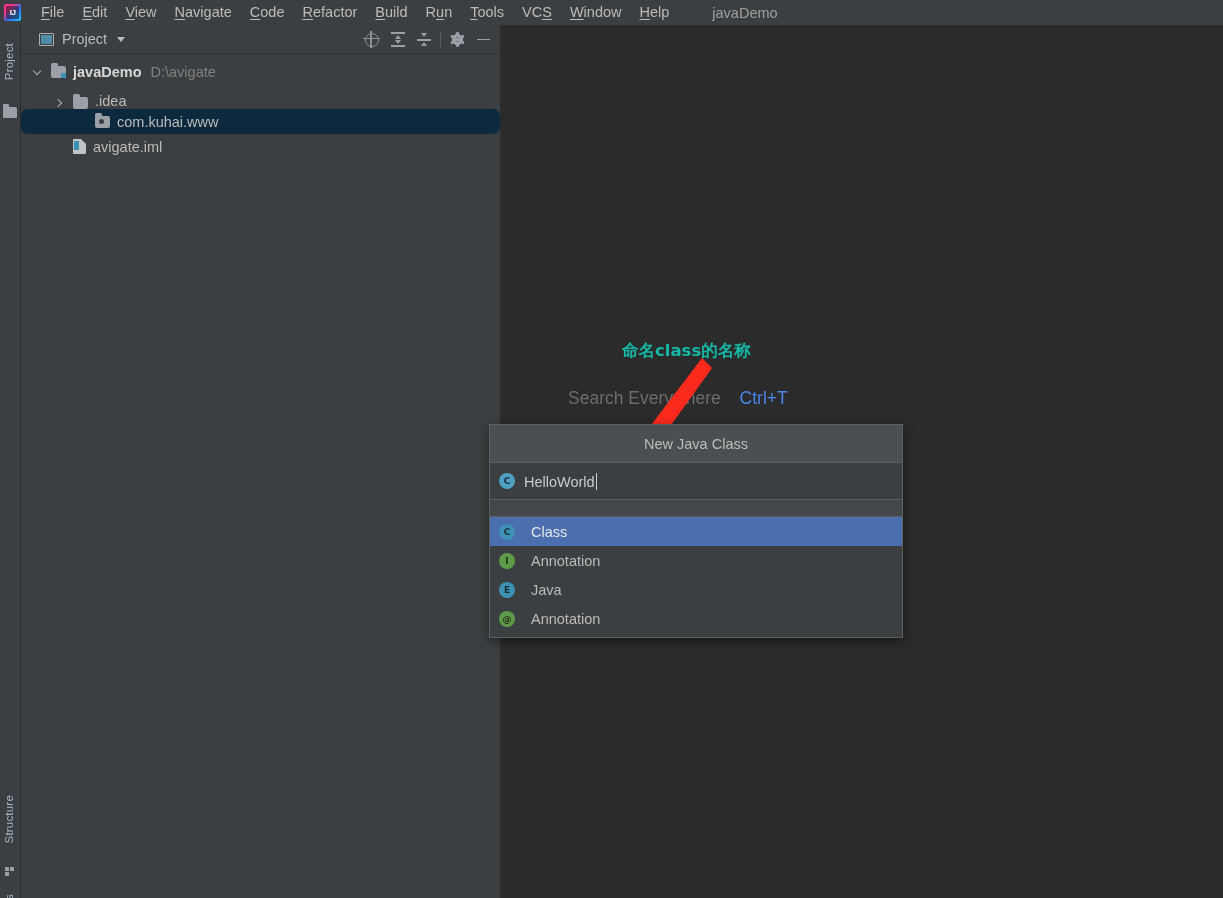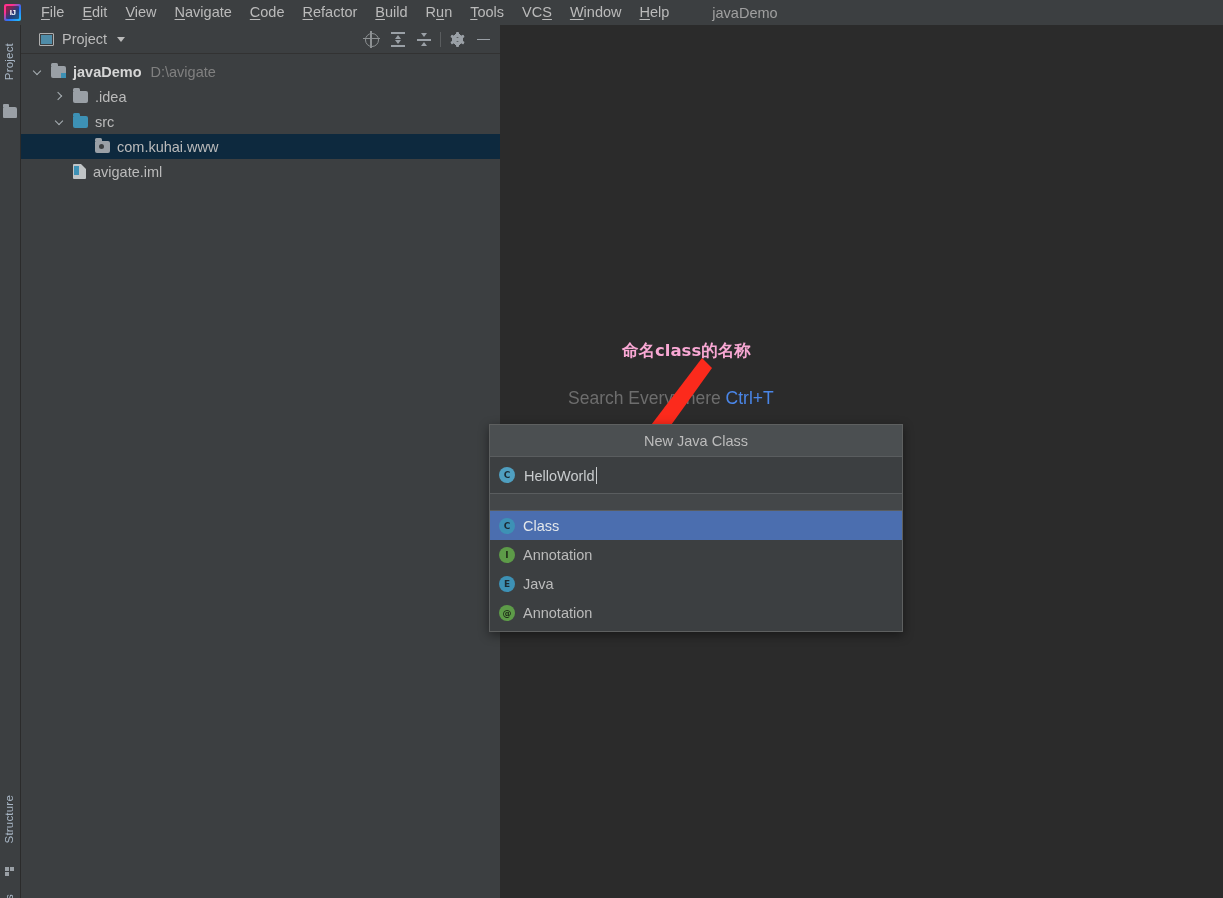--- a/index.html
+++ b/index.html
@@ -226,21 +226,21 @@
     height: 25px;
     display: flex;
     align-items: center;
     font-size: 14.5px;
     color: #bbbbbb;
     white-space: nowrap;
     cursor: default;
     padding-right: 6px;
     box-sizing: border-box;
   }
-  .tree-row.selected { background: #0d293e; }
+  .tree-row.selected { background: #0d293e; border-radius: 7px; }
   .arrow {
     width: 11px; height: 11px; position: relative; flex: none;
   }
   .arrow.down::after, .arrow.right::after {
     content: ""; position: absolute;
     border-right: 1.7px solid #a9b0b5;
     border-bottom: 1.7px solid #a9b0b5;
     width: 5px; height: 5px;
   }
   .arrow.down::after { left: 1px; top: 2px; transform: rotate(45deg); }
@@ -329,21 +329,21 @@
     color: #6d6d6d;
   }
   .hint-line .key { color: #4a86e8; }
   #hint-search { left: 68px; top: 363px; }
   #hint-goto   { left: 68px; top: 408px; }
 
   
   #annotation-text {
     position: absolute;
     left: 622px; top: 340px;
-    color: #f9a8d4;
+    color: #14b8a6;
     font-size: 16.5px;
     font-weight: bold;
     white-space: nowrap;
     font-family: "DejaVu Sans", "Liberation Sans", sans-serif;
     text-align: center;
   }
   #annotation-arrow {
     position: absolute;
     left: 600px; top: 350px;
     width: 130px; height: 140px;
@@ -355,21 +355,21 @@
     position: absolute;
     left: 489px; top: 424px;
     width: 414px;
     background: #3c3f41;
     border: 1px solid #5e6060;
     box-sizing: border-box;
     box-shadow: 0 3px 10px rgba(0,0,0,0.45);
     font-size: 14.5px;
   }
   #dialog-titlebar {
-    height: 32px;
+    height: 38px;
     background: #4b4f51;
     border-bottom: 1px solid #5a5d5f;
     display: flex;
     align-items: center;
     justify-content: center;
     color: #bcbcbc;
     box-sizing: border-box;
   }
   #dialog-input-row {
     height: 37px;
@@ -401,21 +401,21 @@
   .dialog-option {
     height: 29px;
     display: flex;
     align-items: center;
     padding-left: 9px;
     color: #bbbbbb;
     box-sizing: border-box;
     cursor: default;
   }
   .dialog-option.selected { background: #4b6eaf; color: #e3e7ea; }
-  .dialog-option .opt-label { margin-left: 8px; }
+  .dialog-option .opt-label { margin-left: 16px; }
   #dialog-options { padding-bottom: 4px; }
 
   
   .type-icon {
     width: 16px; height: 16px; border-radius: 50%;
     flex: none;
     display: flex; align-items: center; justify-content: center;
     font-size: 9px; font-weight: bold;
     color: #ffffff;
     font-family: "DejaVu Sans", sans-serif;
@@ -506,51 +506,45 @@
     </div>
 
     <div id="tree">
         <div class="tree-row" style="padding-left: 12px;">
           <div class="arrow down"></div>
           <div style="width: 7px; flex: 0 0 auto;"></div>
           <div class="folder-icon module"></div>
           <span class="tree-label bold">javaDemo</span>
           <span class="tree-path">D:\avigate</span>
         </div>
-        <div class="tree-row" style="padding-left: 34px;">
+        <div class="tree-row" style="padding-left: 34px; align-items: flex-end;">
           <div class="arrow right"></div>
           <div style="width: 7px; flex: 0 0 auto;"></div>
           <div class="folder-icon"></div>
           <span class="tree-label">.idea</span>
-        </div>
-        <div class="tree-row" style="padding-left: 34px;">
-          <div class="arrow down"></div>
-          <div style="width: 7px; flex: 0 0 auto;"></div>
-          <div class="folder-icon src"></div>
-          <span class="tree-label">src</span>
         </div>
         <div class="tree-row selected" style="padding-left: 56px;">
           <div class="arrow none"></div>
           <div style="width: 7px; flex: 0 0 auto;"></div>
           <div class="folder-icon pkg"></div>
           <span class="tree-label">com.kuhai.www</span>
         </div>
         <div class="tree-row" style="padding-left: 34px;">
           <div class="arrow none"></div>
           <div style="width: 7px; flex: 0 0 auto;"></div>
           <div class="iml-icon"></div>
           <span class="tree-label">avigate.iml</span>
         </div>
       </div>
   </div>
 
   <div id="editor">
     <div class="hint-line" id="hint-search">
       <span>Search Everywhere</span>
-      <span class="key" style="text-align:center;">Ctrl+T</span>
+      <span class="key" style="margin-left:14px;text-align:center;">Ctrl+T</span>
     </div>
     <div class="hint-line" id="hint-goto">
       <span>Go to File</span>
       <span class="key" style="margin-left:14px;">Ctrl+Shift+T</span>
     </div>
   </div>
 
   <div id="annotation-text">命名class的名称</div>
   <svg id="annotation-arrow" viewBox="0 0 130 140">
     <polygon points="102,8 112,18 36,124 26,108" fill="#fc2a1c"></polygon>

